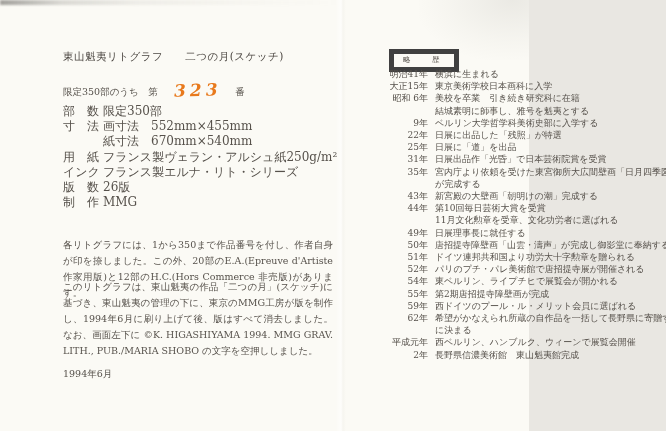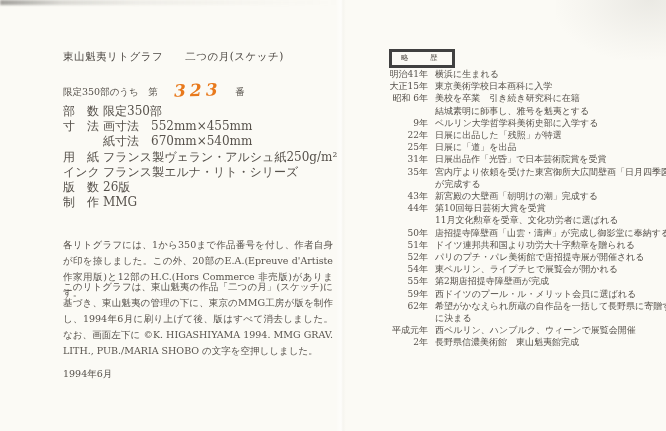--- a/index.html
+++ b/index.html
@@ -3,21 +3,21 @@
 <meta charset="utf-8">
 <style>
   html,body{margin:0;padding:0;}
   body{
     width:666px;height:431px;
     font-family:"DejaVu Serif","Liberation Serif",serif;
     background:#e9e7e2;
     position:relative;overflow:hidden;
   }
   .sheet{
-    position:absolute;left:0;top:0;width:666px;height:431px;
+    position:absolute;left:0;top:0;width:529px;height:431px;
     background:#fbfaf5;
   }
   
   .scan-top-edge{
     position:absolute;left:0;top:0;width:340px;height:5px;
     background:linear-gradient(90deg,rgba(90,88,84,.55),rgba(120,118,112,.25) 18%,rgba(150,148,140,.12) 40%,rgba(170,168,160,.05) 70%,transparent);
     filter:blur(1px);
   }
   .scan-top-right{
     position:absolute;right:0;top:0;width:110px;height:60px;
@@ -46,21 +46,21 @@
   .spec-value{display:inline-block;margin-left:6px;}
   .para{position:absolute;left:0;width:270px;font-size:9.5px;line-height:16px;color:#56514b;text-align:justify;}
   .para1{top:237px;}
   .para2{top:279px;}
   .date-line{position:absolute;top:368px;left:0;font-size:9.5px;color:#56514b;}
 
   
   .right-page{position:absolute;left:388px;top:0;width:260px;}
   .ryakureki-box{
     position:absolute;top:49px;left:1px;
-    border:3px solid #404040;
+    border:5px solid #404040;
     font-size:7.5px;color:#56514b;
     padding:1px 7px 2px 7px;letter-spacing:7px;text-indent:2px;
     background:transparent;white-space:nowrap;
   }
   .chronology{position:absolute;top:68px;left:0;width:262px;font-size:9px;color:#56514b;}
   .chrono-row{display:flex;line-height:12.2px;white-space:nowrap;}
   .chrono-year{display:inline-block;width:40px;flex:0 0 40px;text-align:right;}
   .chrono-text{display:inline-block;margin-left:7px;}
 </style>
 </head>
@@ -166,20 +166,24 @@
         </div>
         <div class="chrono-row">
           <span class="chrono-year">44年</span>
           <span class="chrono-text">第10回毎日芸術大賞を受賞</span>
         </div>
         <div class="chrono-row">
           <span class="chrono-year"></span>
           <span class="chrono-text">11月文化勲章を受章、文化功労者に選ばれる</span>
         </div>
         <div class="chrono-row">
+          <span class="chrono-year">49年</span>
+          <span class="chrono-text">日展理事長に就任する</span>
+        </div>
+        <div class="chrono-row">
           <span class="chrono-year">50年</span>
           <span class="chrono-text">唐招提寺障壁画「山雲・濤声」が完成し御影堂に奉納する</span>
         </div>
         <div class="chrono-row">
           <span class="chrono-year">51年</span>
           <span class="chrono-text">ドイツ連邦共和国より功労大十字勲章を贈られる</span>
         </div>
         <div class="chrono-row">
           <span class="chrono-year">52年</span>
           <span class="chrono-text">パリのプチ・パレ美術館で唐招提寺展が開催される</span>

